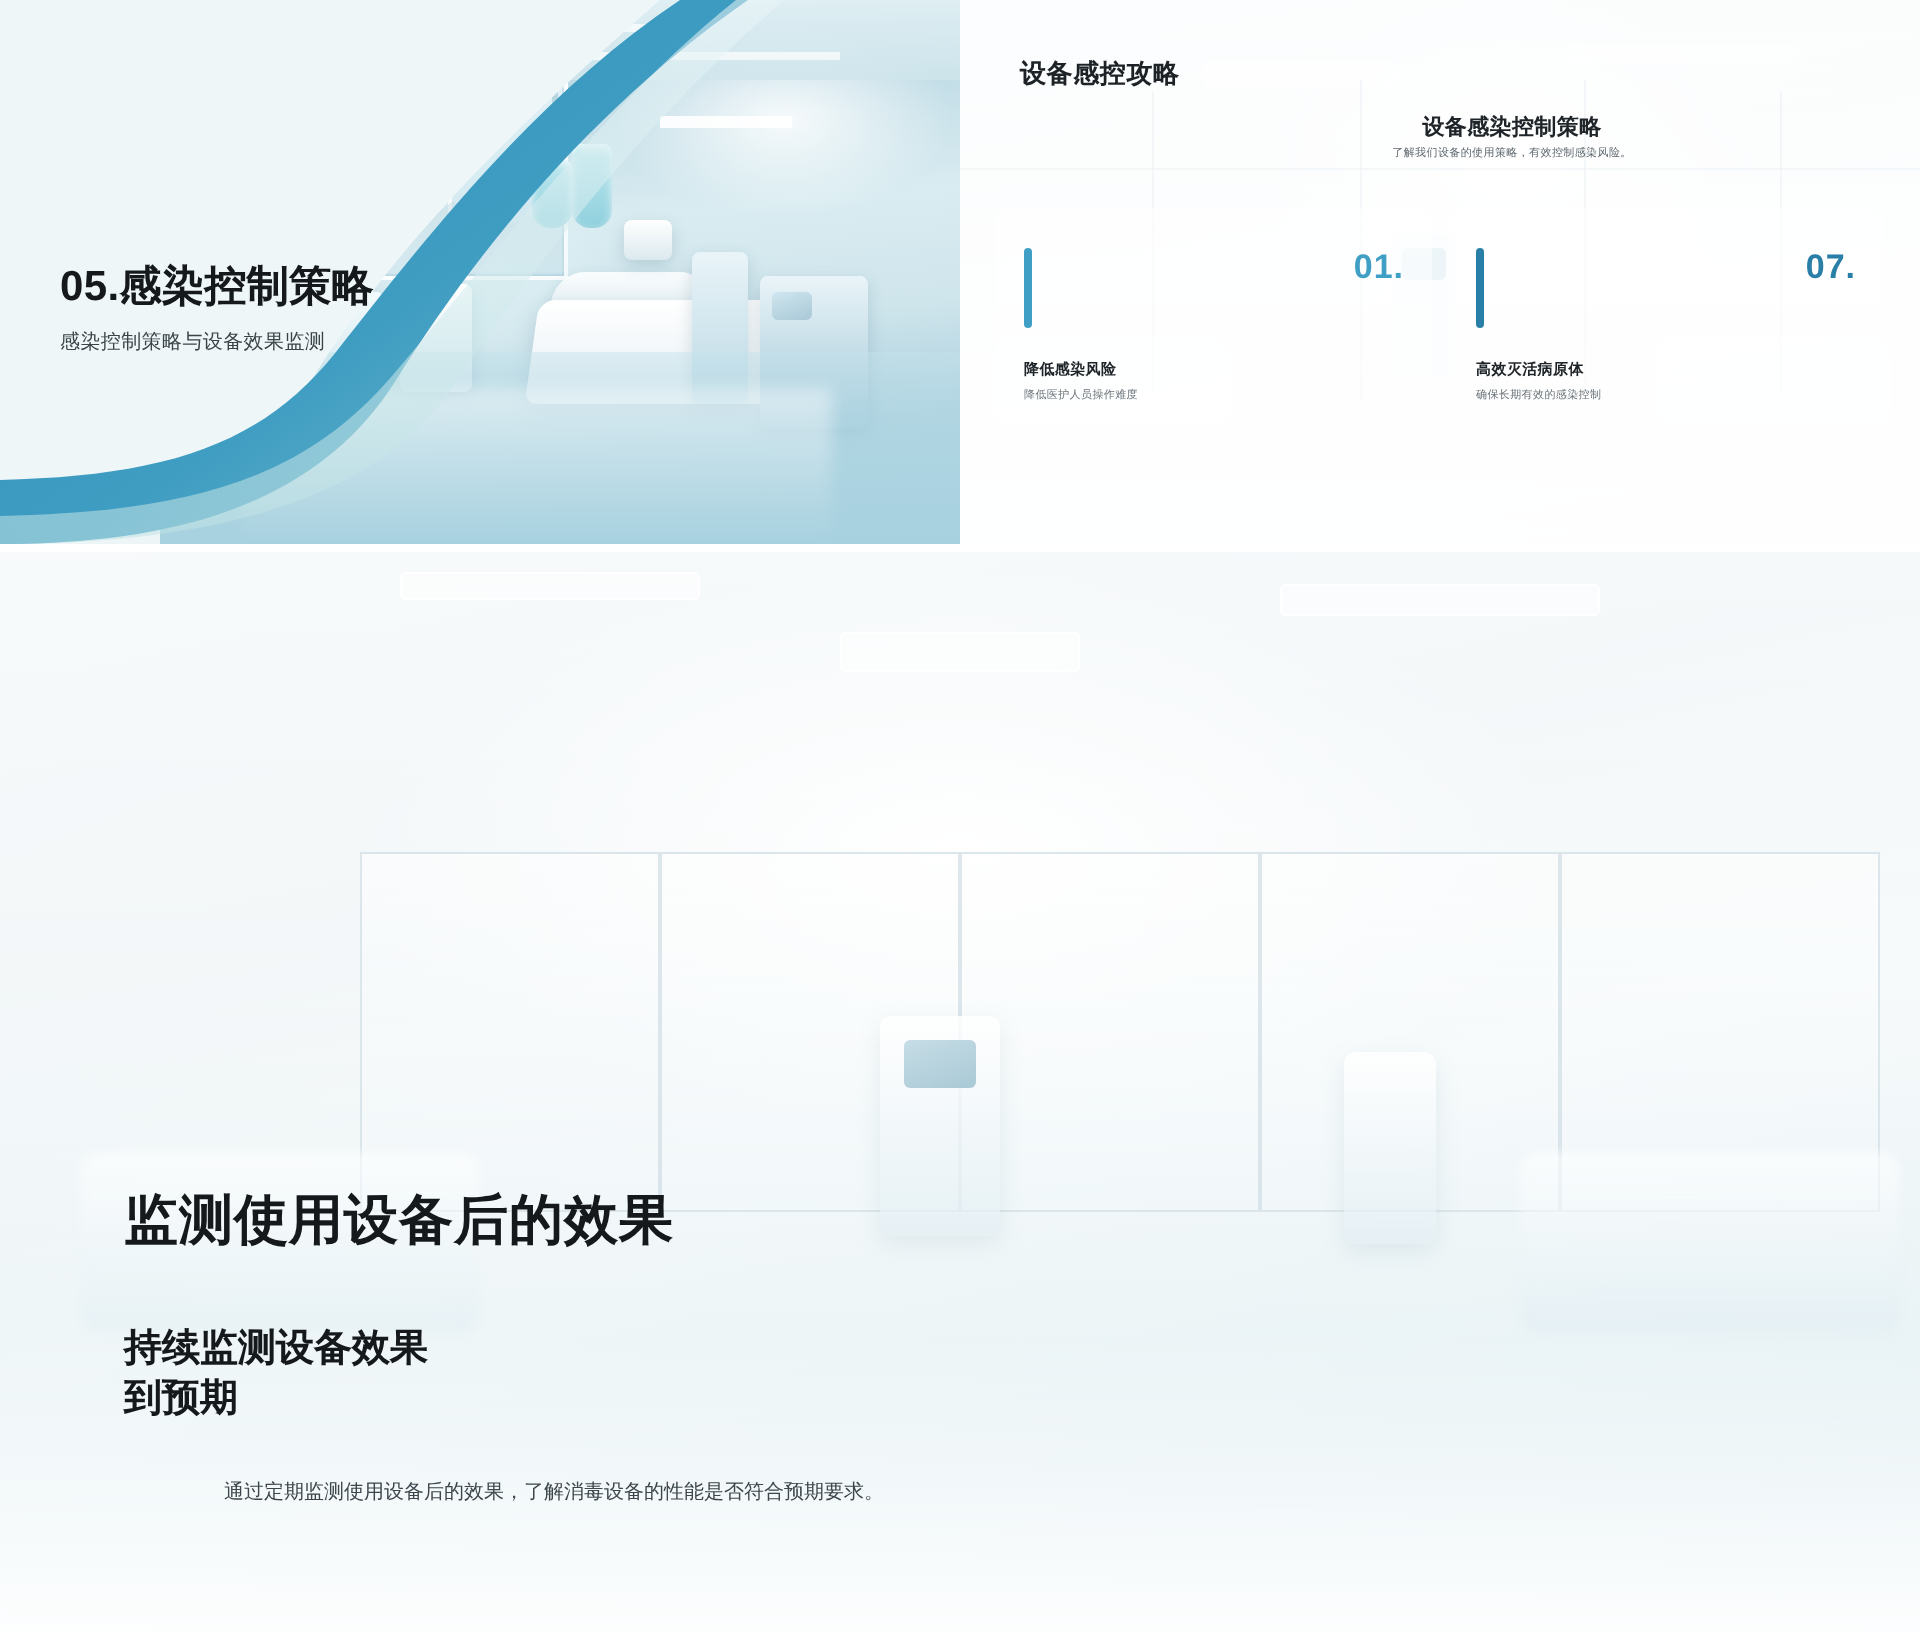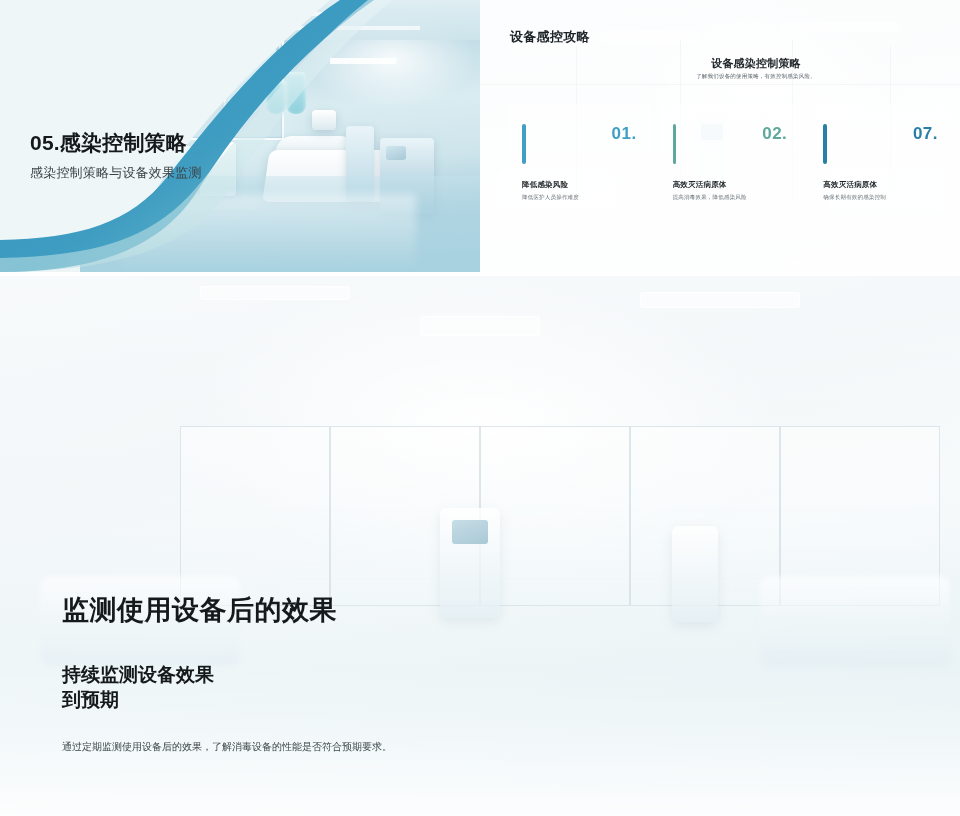--- a/index.html
+++ b/index.html
@@ -81,21 +81,21 @@
   }
   
   .sa-ribbon { position:absolute; left:0; top:0; width:480px; height:272px; }
 
   .sa-textwrap{ position:absolute; left:30px; top:118px; z-index:6;margin-top:11px; }
   .sa-title{
     font-size: 21px; font-weight: 700; color:#15191c; letter-spacing:.2px;
     white-space: nowrap;
   }
   .sa-sub{
-    margin-top: 7px; font-size: 13px; color:#3a4347; letter-spacing:.2px; white-space:nowrap;
+    margin-top: 7px; font-size: 10px; color:#3a4347; letter-spacing:.2px; white-space:nowrap;
   }
 
   
   .slide-b{
     position:absolute; left:480px; top:0; width:552px; height:272px;
     overflow:hidden; background:#f3f6f7;
   }
   .sb-photo{
     position:absolute; inset:0;
     background:
@@ -114,21 +114,21 @@
   }
   .sb-centtitle{
     position:absolute; left:0; right:0; top:56px; text-align:center;
     font-size:11px; font-weight:700; color:#1e2428; z-index:5; letter-spacing:.2px;
   }
   .sb-centsub{
     position:absolute; left:0; right:0; top:73px; text-align:center;
     font-size:5.5px; color:#5b656b; z-index:5; letter-spacing:.2px;
   }
   .sb-cols{
-    position:absolute; left:28px; top:104px; width:444px; height:130px;
+    position:absolute; left:18px; top:104px; width:444px; height:130px;
     display:flex; gap:8px; z-index:5;justify-content:center;
   }
   .sb-col{
     position:relative; flex:1; height:130px;
     background: linear-gradient(180deg, rgba(255,255,255,.60), rgba(255,255,255,.34));
     border-radius:5px;
   }
   .sb-bar{
     position:absolute; left:14px; top:20px; width:3.5px; height:40px; border-radius:2px;
   }
@@ -187,21 +187,21 @@
   .sc-h1{
     position:absolute; left:62px; top:316px; font-size:27px; font-weight:700;
     color:#15191c; letter-spacing:.5px; z-index:6;
   }
   .sc-h2{
     position:absolute; left:62px; top:386px; font-size:19px; font-weight:700;
     color:#15191c; line-height:1.32; z-index:6; white-space:pre-line;
   }
   .sc-body{
     position:absolute; left:62px; top:462px; width:380px; font-size:10px;
-    color:#3c464b; line-height:1.7; z-index:6;
+    color:#3c464b; line-height:1.7; z-index:6;text-align:right;
   }
 </style>
 </head>
 <body>
 
 <div class="deck">
 
   <section class="slide-a">
     <div class="sa-photo">
       <div class="sa-ceil"></div>
@@ -279,26 +279,20 @@
     <div class="sb-centsub">了解我们设备的使用策略，有效控制感染风险。</div>
 
     <div class="sb-cols">
       <div class="sb-col">
         <div class="sb-bar" style="background:#3f9fc4;"></div>
         <div class="sb-num" style="color:#3f9fc4;">01.</div>
         <div class="sb-ct">降低感染风险</div>
         <div class="sb-cd">降低医护人员操作难度</div>
       </div>
       <div class="sb-col">
-        <div class="sb-bar" style="background:#5fa99c;"></div>
-        <div class="sb-num" style="color:#5fa99c;">02.</div>
-        <div class="sb-ct">高效灭活病原体</div>
-        <div class="sb-cd">提高消毒效果，降低感染风险</div>
-      </div>
-      <div class="sb-col">
         <div class="sb-bar" style="background:#2a7fa8;"></div>
         <div class="sb-num" style="color:#2a7fa8;">07.</div>
         <div class="sb-ct">高效灭活病原体</div>
         <div class="sb-cd">确保长期有效的感染控制</div>
       </div>
     </div>
   </section>
 
   <section class="slide-c">
     <div class="sc-photo">

